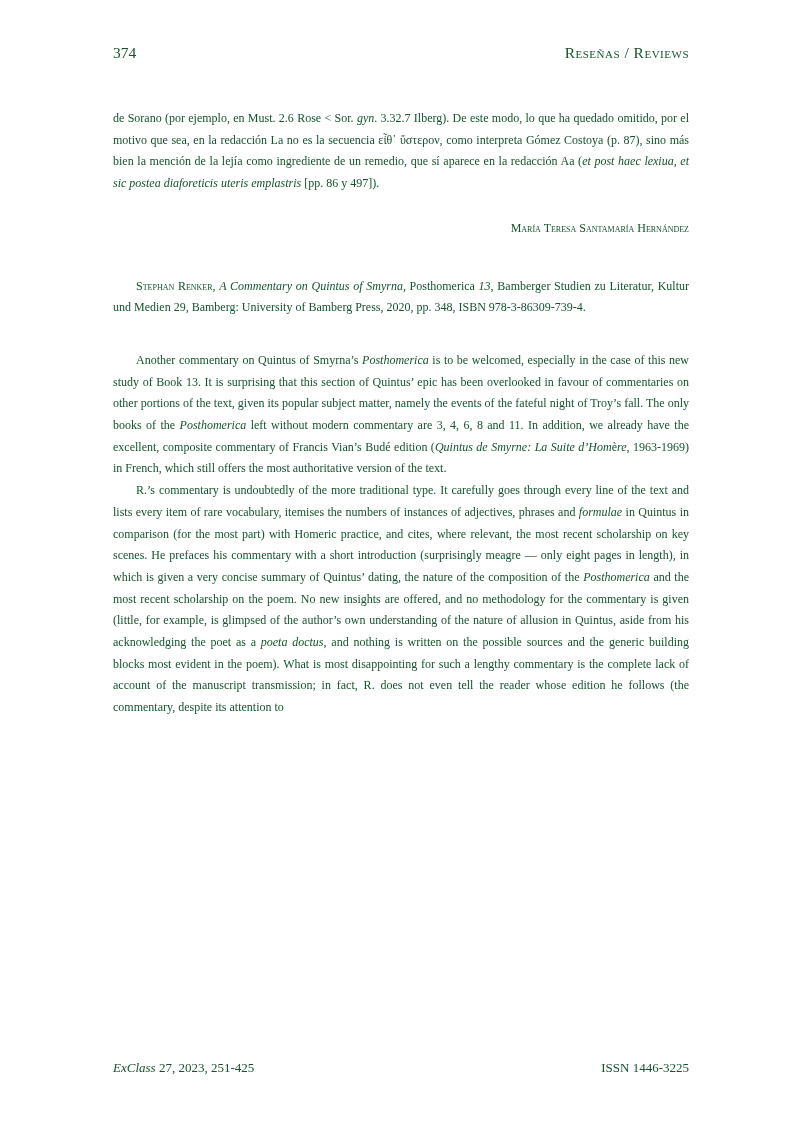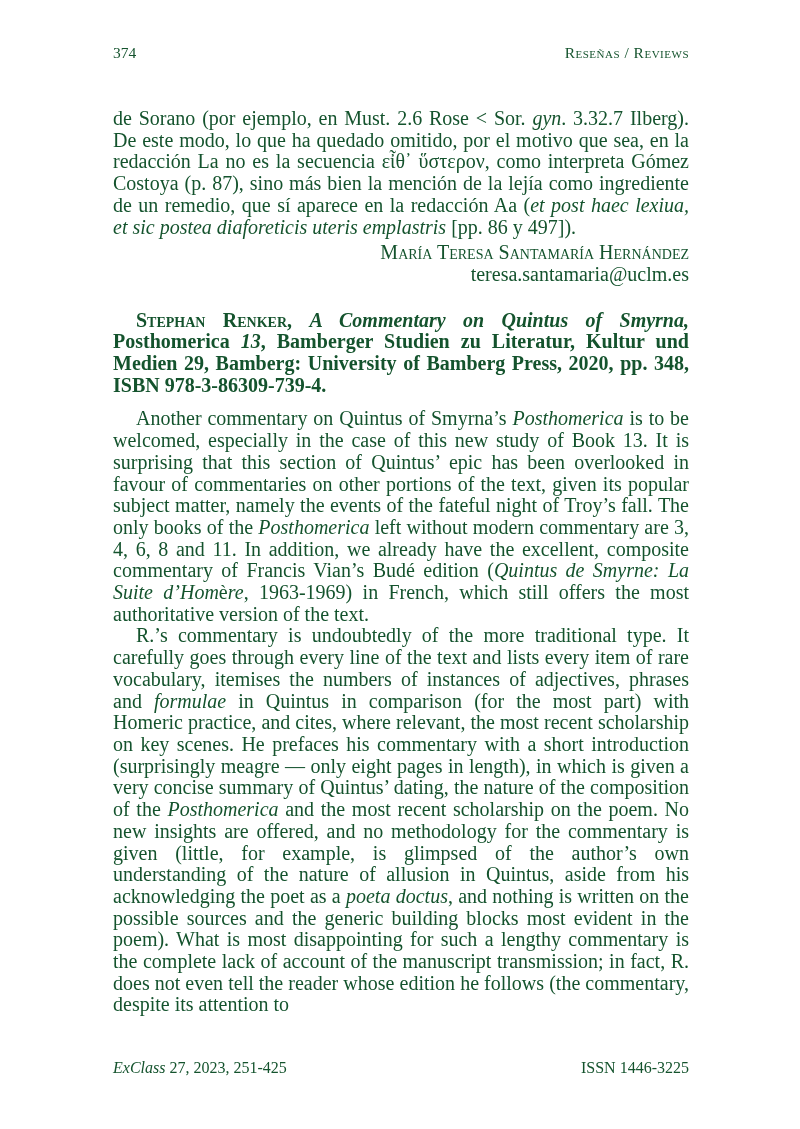--- a/index.html
+++ b/index.html
@@ -36,43 +36,43 @@
     text-align: right;
     font-variant: small-caps;
     letter-spacing: 0.5px;
   }
   
   .text-block {
     position: absolute;
     top: 108px;
     left: 113px;
     width: 576px;
-    font-size: 20px;
+    font-size: 12px;
     line-height: 21.7px;
     text-align: justify;
   }
   .para { margin: 0; }
   .indent { text-indent: 23px; }
   .seg-n { font-style: normal; }
   .seg-i { font-style: italic; }
   .seg-sc { font-variant: small-caps; }
   .signature {
-    margin-top: 4px;
+    margin-top: 23px;
     text-align: right;
   }
   .sig-name { font-variant: small-caps; }
-  .review-heading { margin-top: 24px; font-weight: bold; }
-  .first-body-para { margin-top: 12px; }
+  .review-heading { margin-top: 36px; }
+  .first-body-para { margin-top: 31px; }
   
   .page-footer {
     position: absolute;
     top: 1058px;
     left: 113px;
     right: 111px;
-    font-size: 16px;
+    font-size: 13px;
     line-height: 19px;
     display: flex;
     justify-content: space-between;
   }
 </style>
 </head>
 <body>
 
 <div class="page">
 
@@ -81,21 +81,20 @@
     <span class="running-title">Reseñas / Reviews</span>
   </header>
 
   <main class="text-block">
 
     <p class="para"><span class="seg-n">de Sorano (por ejemplo, en Must. 2.6 Rose &lt; Sor. </span><span class="seg-i">gyn</span><span class="seg-n">. 3.32.7 Ilberg). De este modo, lo que ha quedado omitido, por el motivo que sea, en la redacción La no es la secuencia εἶθ᾽ ὕστερον, como interpreta Gómez Costoya (p. 87), sino más bien la mención de la lejía como ingrediente de un remedio, que sí aparece en la redacción Aa (</span><span class="seg-i">et post haec lexiua, et sic postea diaforeticis uteris emplastris</span><span class="seg-n"> [pp. 86 y 497]).</span></p>
 
 
     <div class="signature">
       <div class="sig-name">María Teresa Santamaría Hernández</div>
-      <div class="sig-email">teresa.santamaria@uclm.es</div>
     </div>
 
     <p class="para indent review-heading"><span class="seg-sc">Stephan Renker</span><span class="seg-n">, </span><span class="seg-i">A Commentary on Quintus of Smyrna,</span><span class="seg-n"> Posthomerica </span><span class="seg-i">13</span><span class="seg-n">, Bamberger Studien zu Literatur, Kultur und Medien 29, Bamberg: University of Bamberg Press, 2020, pp. 348, ISBN 978-3-86309-739-4.</span></p>
 
     <p class="para indent first-body-para"><span class="seg-n">Another commentary on Quintus of Smyrna’s </span><span class="seg-i">Posthomerica</span><span class="seg-n"> is to be welcomed, especially in the case of this new study of Book 13. It is surprising that this section of Quintus’ epic has been overlooked in favour of commentaries on other portions of the text, given its popular subject matter, namely the events of the fateful night of Troy’s fall. The only books of the </span><span class="seg-i">Posthomerica</span><span class="seg-n"> left without modern commentary are 3, 4, 6, 8 and 11. In addition, we already have the excellent, composite commentary of Francis Vian’s Budé edition (</span><span class="seg-i">Quintus de Smyrne: La Suite d’Hom</span><span class="seg-n">è</span><span class="seg-i">re</span><span class="seg-n">, 1963-1969) in French, which still offers the most authoritative version of the text.</span></p>
 
     <p class="para indent"><span class="seg-n">R.’s commentary is undoubtedly of the more traditional type. It carefully goes through every line of the text and lists every item of rare vocabulary, itemises the numbers of instances of adjectives, phrases and </span><span class="seg-i">formulae</span><span class="seg-n"> in Quintus in comparison (for the most part) with Homeric practice, and cites, where relevant, the most recent scholarship on key scenes. He prefaces his commentary with a short introduction (surprisingly meagre — only eight pages in length), in which is given a very concise summary of Quintus’ dating, the nature of the composition of the </span><span class="seg-i">Posthomerica</span><span class="seg-n"> and the most recent scholarship on the poem. No new insights are offered, and no methodology for the commentary is given (little, for example, is glimpsed of the author’s own understanding of the nature of allusion in Quintus, aside from his acknowledging the poet as a </span><span class="seg-i">poeta doctus</span><span class="seg-n">, and nothing is written on the possible sources and the generic building blocks most evident in the poem). What is most disappointing for such a lengthy commentary is the complete lack of account of the manuscript transmission; in fact, R. does not even tell the reader whose edition he follows (the commentary, despite its attention to</span></p>
 
   </main>
 

